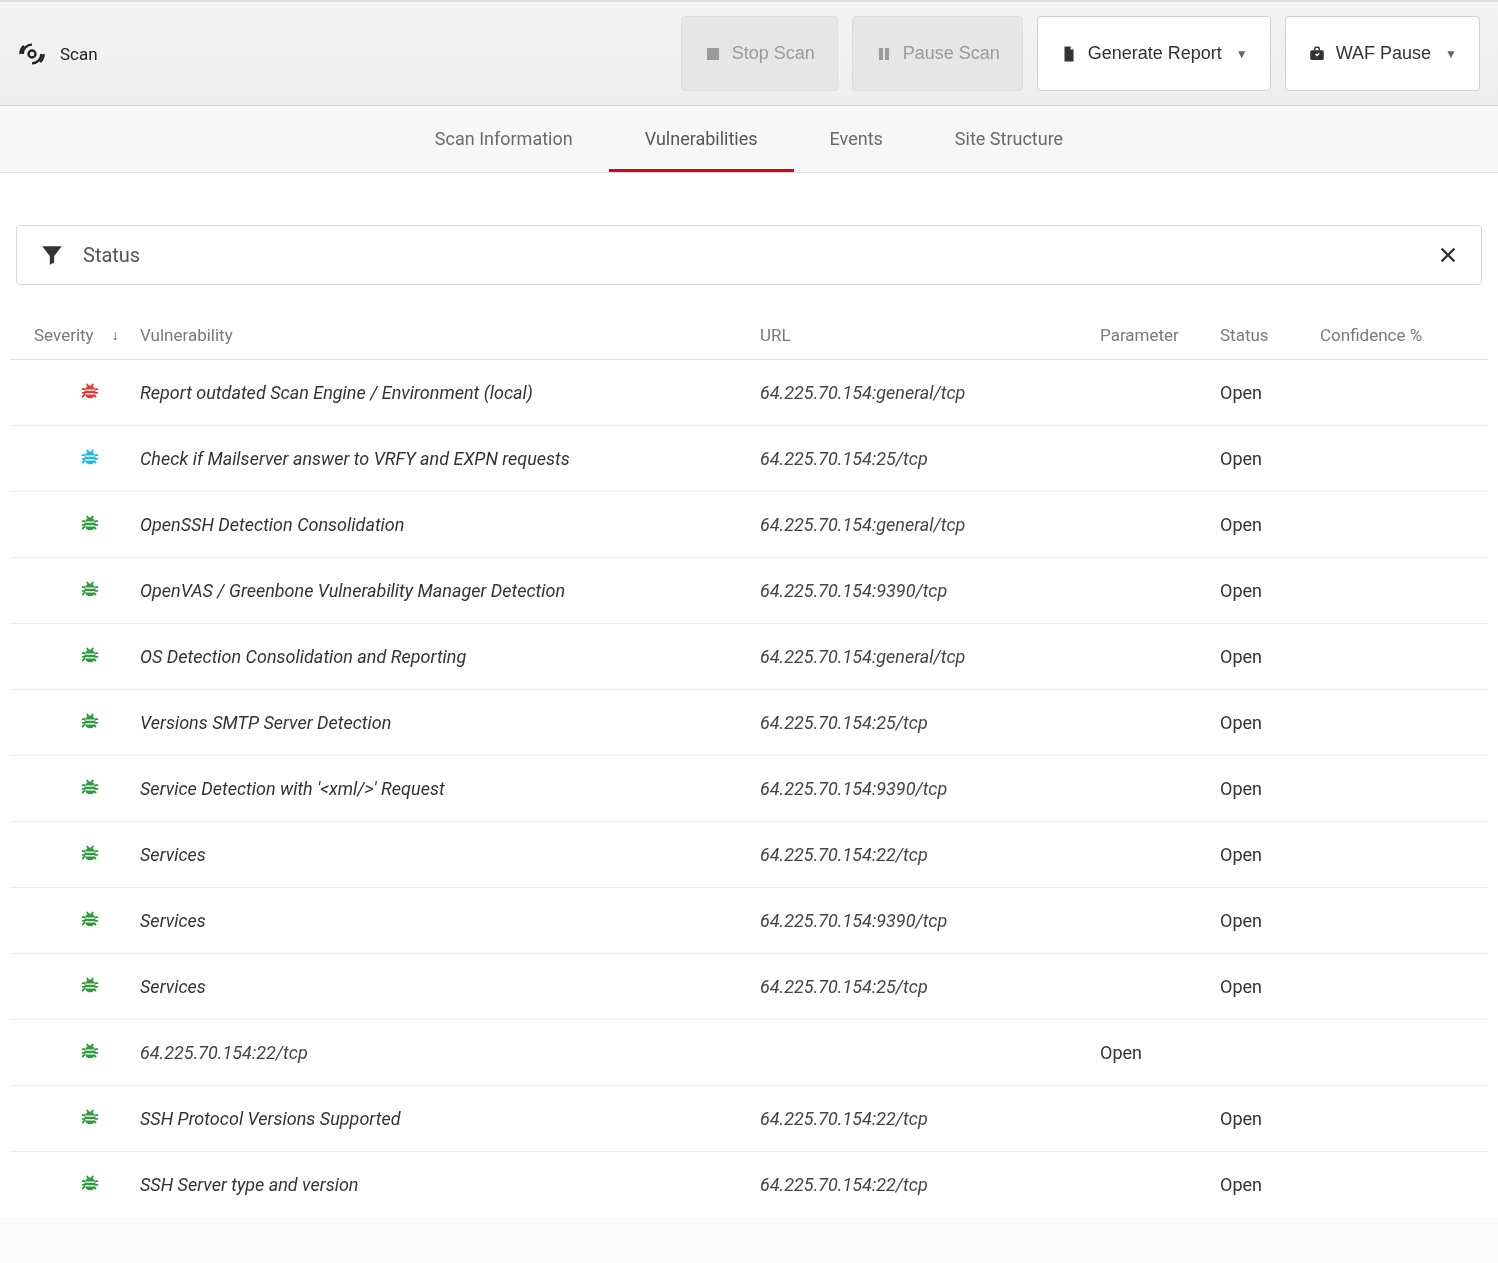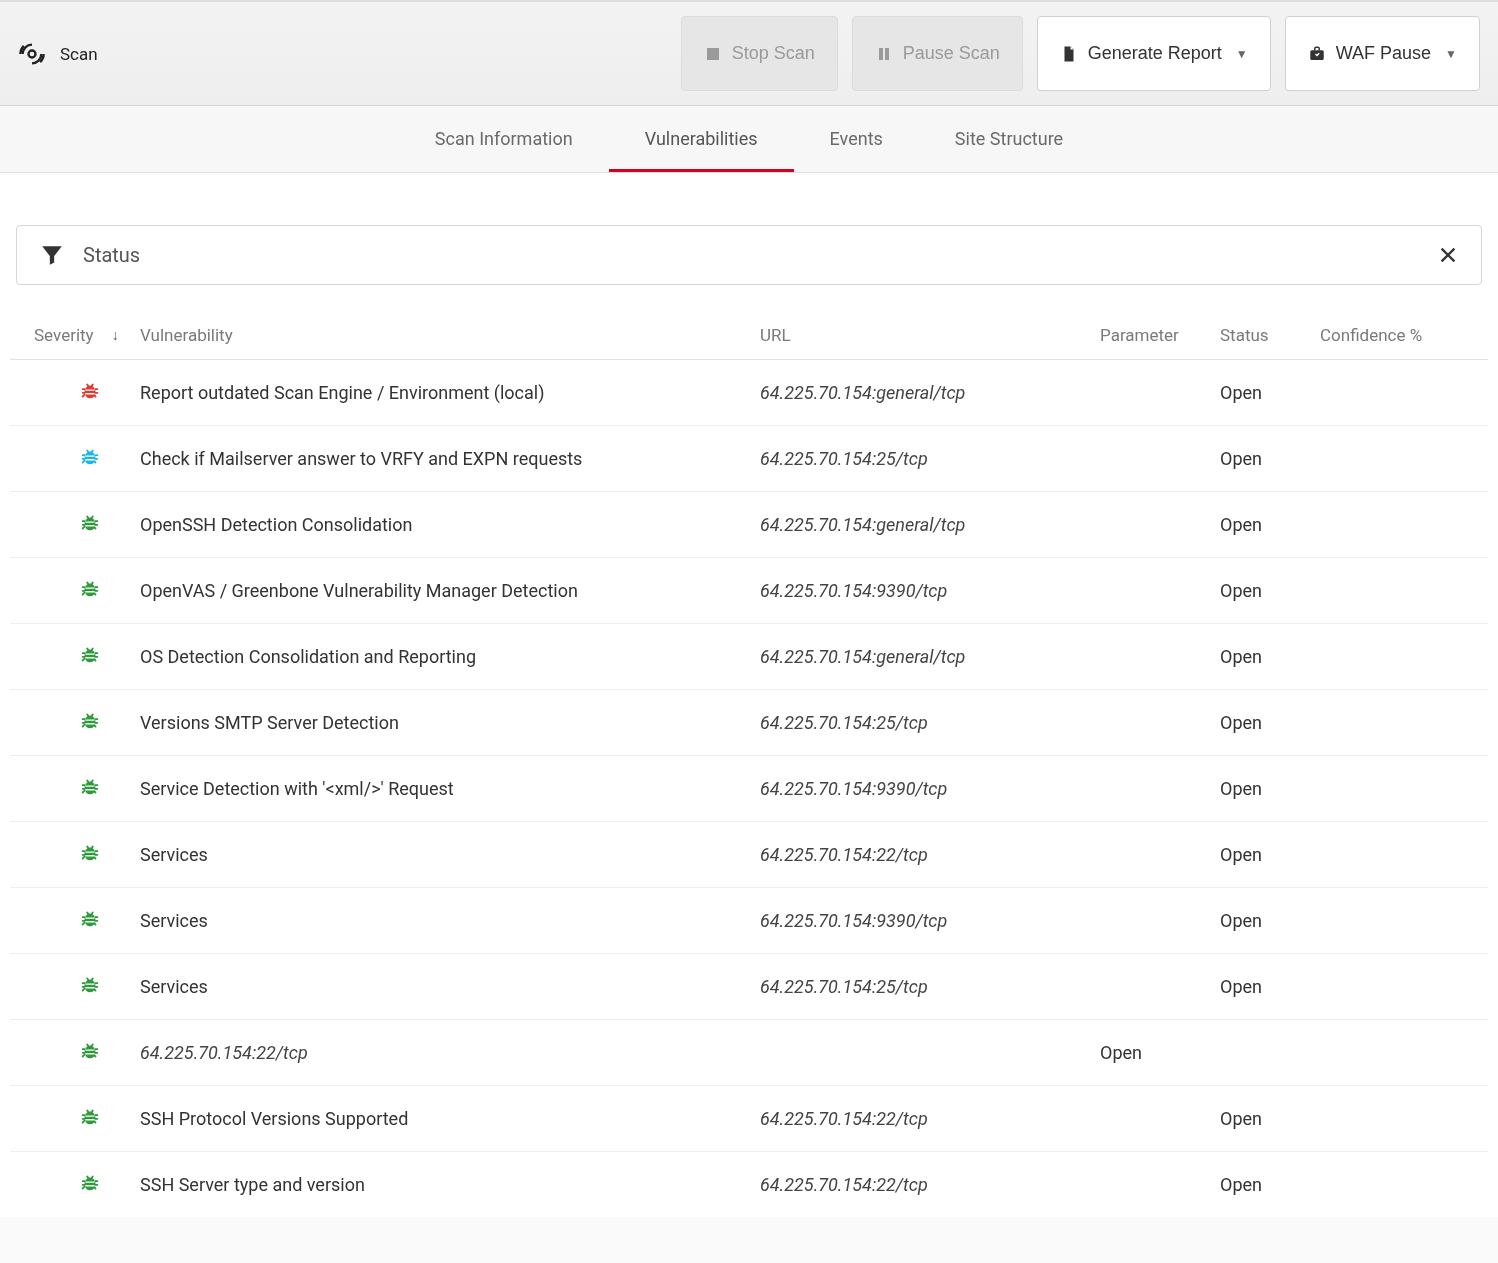--- a/index.html
+++ b/index.html
@@ -105,21 +105,21 @@
     border-top: 1px solid #eee;
     min-height: 66px;
     font-size: 18px;
     color: #333;
   }
   .tbody .trow:first-child { border-top: 1px solid #e2e2e2; }
 
   .sev-cell { display:flex; align-items:center; justify-content:center; padding-left: 30px; }
   .bug-icon { width: 22px; height: 22px; }
 
-  .vuln-cell { color: #333; }
+  .vuln-cell { color: #333; font-style: italic; }
   .url-cell  { color: #444; font-style: italic; }
   .status-cell { color: #333; }
 
 </style>
 </head>
 <body>
 
 <div class="topbar">
   <div class="topbar-left">
     <span class="scan-icon">

